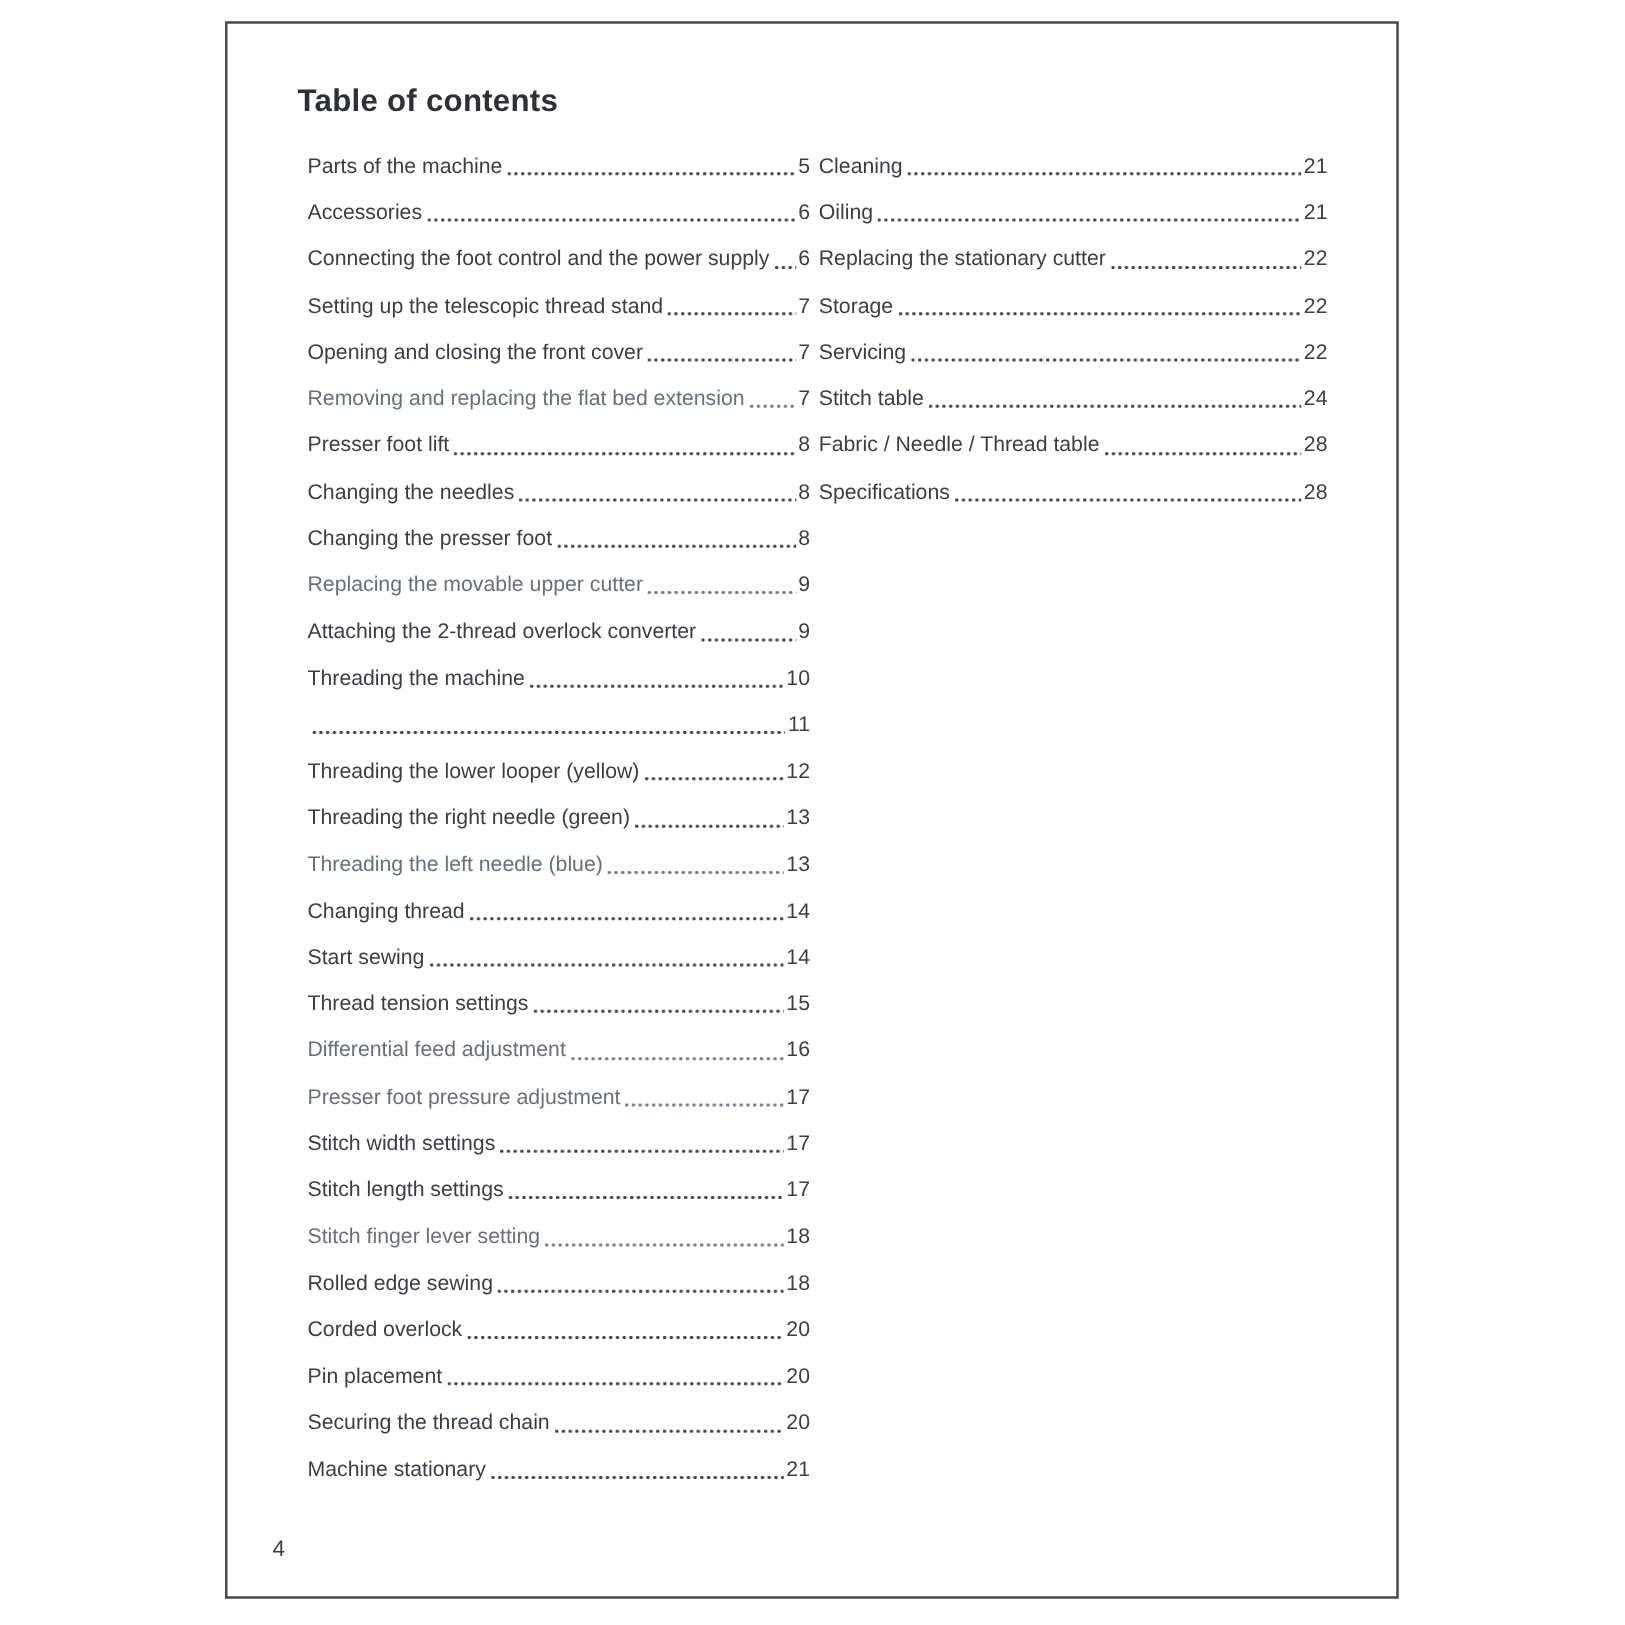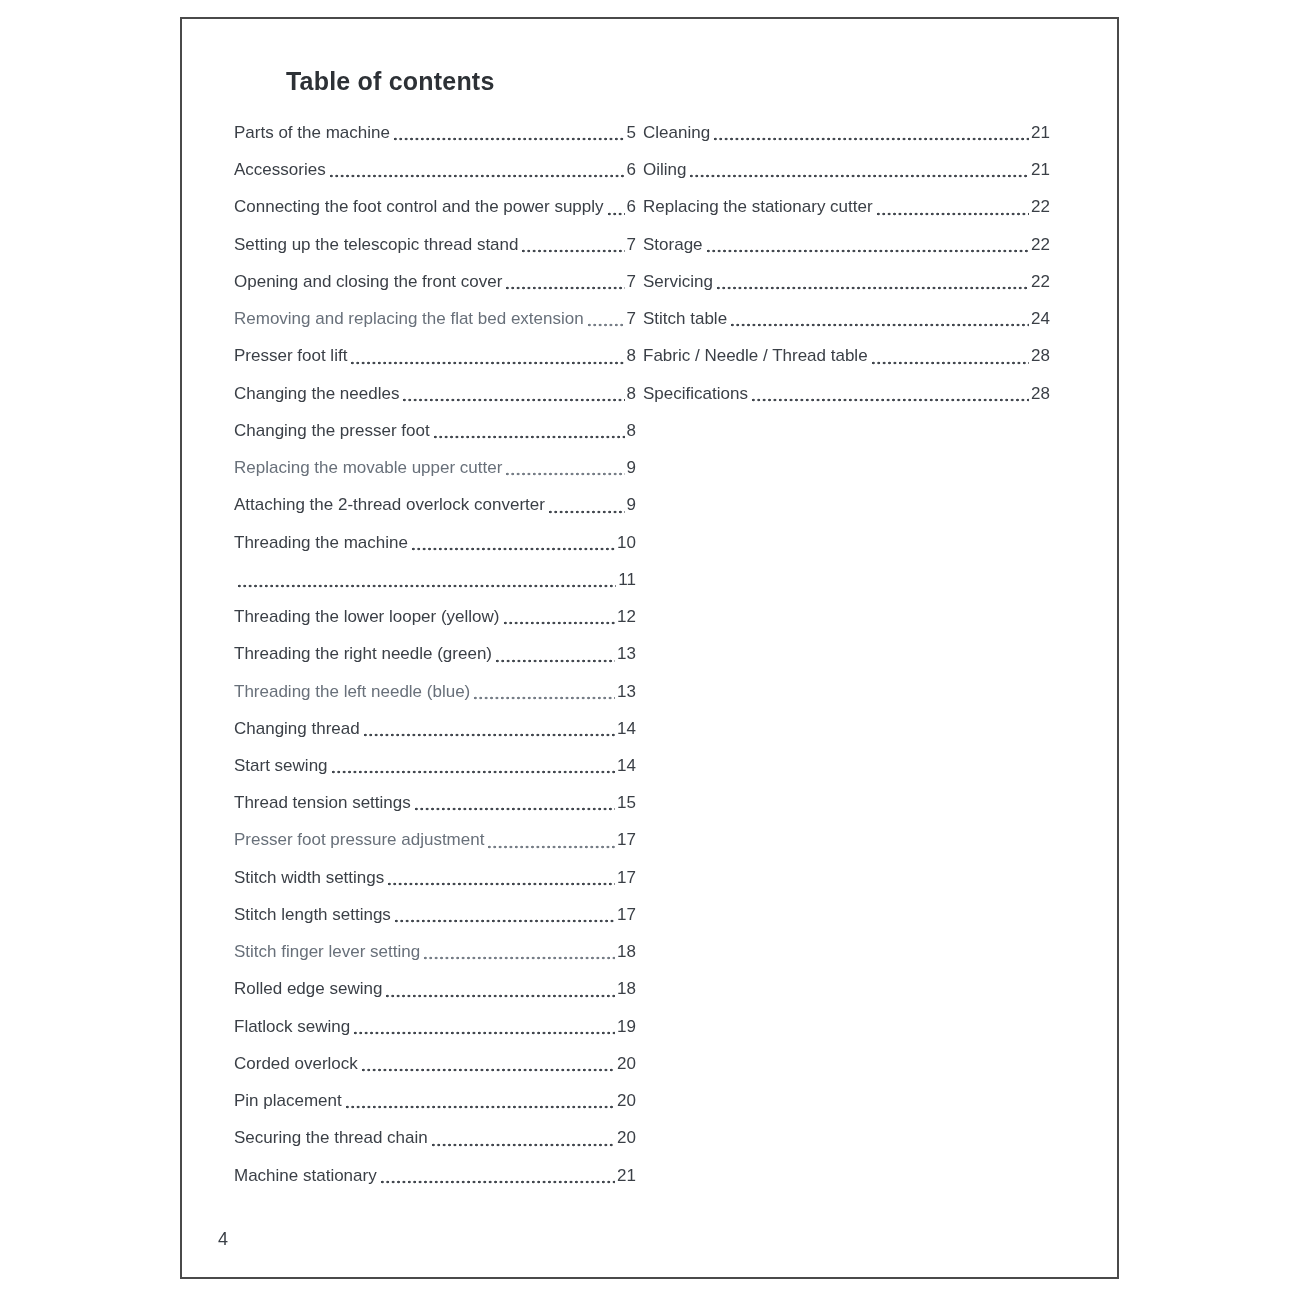--- a/index.html
+++ b/index.html
@@ -24,25 +24,24 @@
     background:var(--background);
     border:2px solid var(--page-border);
   }
   .title{
     position:absolute;
     left:56px;top:48px;
     font-size:25px;
     font-weight:bold;
     letter-spacing:0.2px;
     color:var(--title);
-    margin-left:48px;
   }
   .columns{
     position:absolute;
-    left:52px;top:95px;
+    left:64px;top:95px;
     width:832px;
     display:flex;
     gap:7px;
   }
   .col{display:flex;flex-direction:column;}
   .col-left{width:402px;}
   .col-right{width:407px;}
   .toc-row{
     display:flex;
     height:37.24px;
@@ -189,20 +188,25 @@
     <span class="leader"></span>
     <span class="toc-page">14</span>
   </div>
 
   <div class="toc-row">
     <span class="toc-label">Thread tension settings</span>
     <span class="leader"></span>
     <span class="toc-page">15</span>
   </div>
 
+  <div class="toc-row light">
+    <span class="toc-label">Differential feed adjustment</span>
+    <span class="leader"></span>
+    <span class="toc-page">16</span>
+  </div>
 
   <div class="toc-row light">
     <span class="toc-label">Presser foot pressure adjustment</span>
     <span class="leader"></span>
     <span class="toc-page">17</span>
   </div>
 
   <div class="toc-row">
     <span class="toc-label">Stitch width settings</span>
     <span class="leader"></span>
@@ -220,25 +224,20 @@
     <span class="leader"></span>
     <span class="toc-page">18</span>
   </div>
 
   <div class="toc-row">
     <span class="toc-label">Rolled edge sewing</span>
     <span class="leader"></span>
     <span class="toc-page">18</span>
   </div>
 
-  <div class="toc-row">
-    <span class="toc-label">Flatlock sewing</span>
-    <span class="leader"></span>
-    <span class="toc-page">19</span>
-  </div>
 
   <div class="toc-row">
     <span class="toc-label">Corded overlock</span>
     <span class="leader"></span>
     <span class="toc-page">20</span>
   </div>
 
   <div class="toc-row">
     <span class="toc-label">Pin placement</span>
     <span class="leader"></span>

